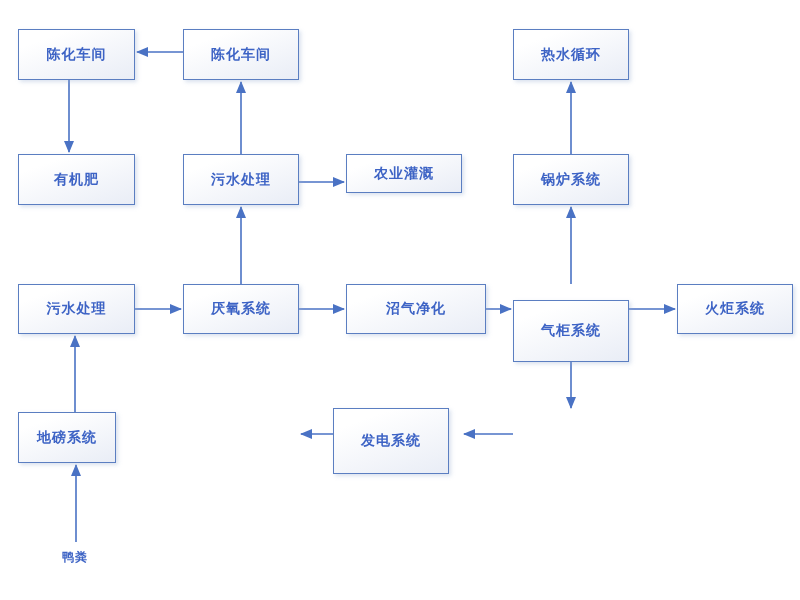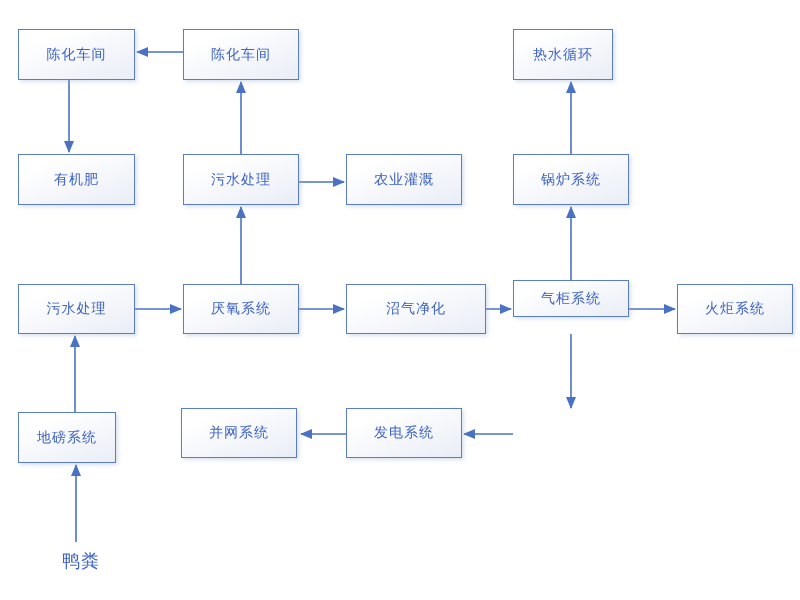--- a/index.html
+++ b/index.html
@@ -9,20 +9,21 @@
     height: 600px;
     background: #ffffff;
     overflow: hidden;
     font-family: "Liberation Sans", "DejaVu Sans", sans-serif;
   }
   #canvas {
     position: relative;
     width: 800px;
     height: 600px;
     background: #ffffff;
+    font-weight: bold;
   }
   #edges {
     position: absolute;
     left: 0; top: 0;
     width: 800px; height: 600px;
     pointer-events: none;
   }
   .node {
     position: absolute;
     box-sizing: border-box;
@@ -36,21 +37,21 @@
   .node-label {
     color: #3d63c5;
     font-size: 14px;
     letter-spacing: 1px;
     white-space: nowrap;
     user-select: none;
   }
   .free-label {
     position: absolute;
     color: #3d63c5;
-    font-size: 18px;
+    font-size: 12px;
     letter-spacing: 1px;
     white-space: nowrap;
   }
   .edge {
     stroke: #4a72c4;
     stroke-width: 1.6;
     fill: none;
   }
 </style>
 </head>
@@ -81,58 +82,55 @@
     <line class="edge" x1="346" y1="434" x2="301" y2="434" marker-end="url(#arrow)"></line>
     <line class="edge" x1="76" y1="542" x2="76" y2="465" marker-end="url(#arrow)"></line>
   </svg>
 
   <div class="node" style="left:18px;  top:29px;  width:117px; height:51px">
       <span class="node-label">陈化车间</span>
     </div>
   <div class="node" style="left:183px; top:29px;  width:116px; height:51px">
       <span class="node-label">陈化车间</span>
     </div>
-  <div class="node" style="left:513px; top:29px;  width:100px; height:51px">
+  <div class="node" style="left:513px; top:29px;  width:116px; height:51px">
       <span class="node-label">热水循环</span>
     </div>
 
   <div class="node" style="left:18px;  top:154px; width:117px; height:51px">
       <span class="node-label">有机肥</span>
     </div>
   <div class="node" style="left:183px; top:154px; width:116px; height:51px">
       <span class="node-label">污水处理</span>
     </div>
-  <div class="node" style="left:346px; top:154px; width:116px; height:51px">
+  <div class="node" style="left:346px; top:154px; width:116px; height:39px">
       <span class="node-label">农业灌溉</span>
     </div>
   <div class="node" style="left:513px; top:154px; width:116px; height:51px">
       <span class="node-label">锅炉系统</span>
     </div>
 
   <div class="node" style="left:18px;  top:284px; width:117px; height:50px">
       <span class="node-label">污水处理</span>
     </div>
   <div class="node" style="left:183px; top:284px; width:116px; height:50px">
       <span class="node-label">厌氧系统</span>
     </div>
   <div class="node" style="left:346px; top:284px; width:140px; height:50px">
       <span class="node-label">沼气净化</span>
     </div>
-  <div class="node" style="left:513px; top:280px; width:116px; height:37px">
+  <div class="node" style="left:513px; top:300px; width:116px; height:62px">
       <span class="node-label">气柜系统</span>
     </div>
   <div class="node" style="left:677px; top:284px; width:116px; height:50px">
       <span class="node-label">火炬系统</span>
     </div>
 
   <div class="node" style="left:18px;  top:412px; width:98px; height:51px">
       <span class="node-label">地磅系统</span>
     </div>
-  <div class="node" style="left:181px; top:408px; width:116px; height:50px">
-      <span class="node-label">并网系统</span>
-    </div>
-  <div class="node" style="left:346px; top:408px; width:116px; height:50px">
+  <div class="node" style="left:333px; top:408px; width:116px; height:66px">
       <span class="node-label">发电系统</span>
     </div>
 
   <span class="free-label" style="left:62px; top:549px">鸭粪</span>
 
 </div>
 
 </body></html>

